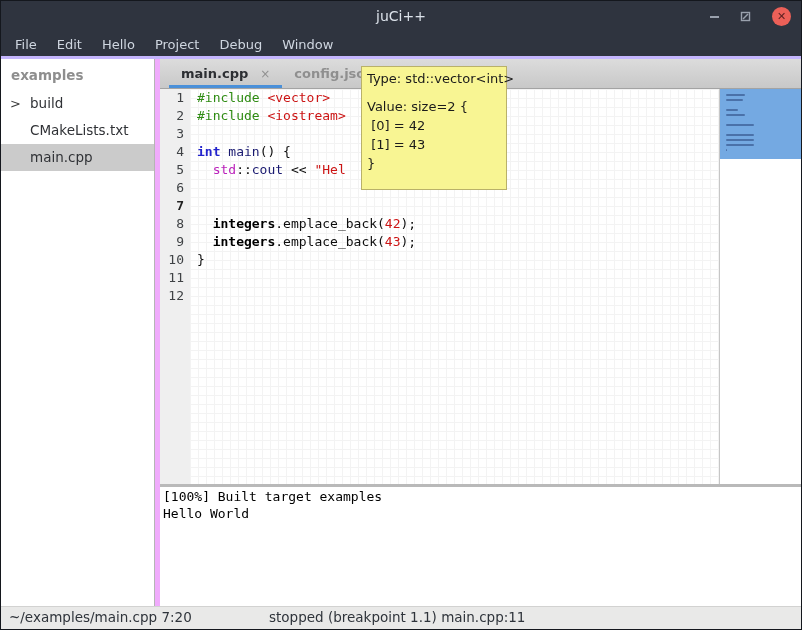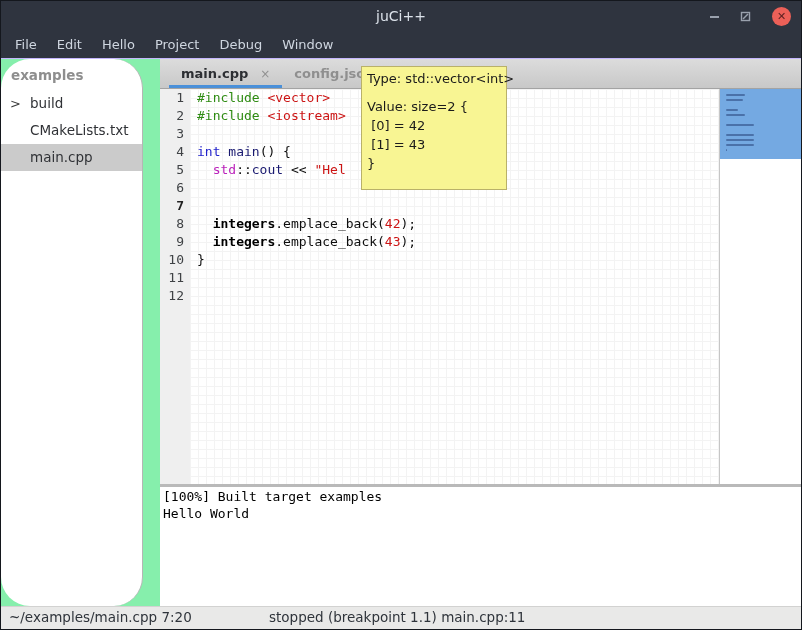--- a/index.html
+++ b/index.html
@@ -1,19 +1,19 @@
 <!DOCTYPE html>
 <html style="--dark-bg: #2f343f; --accent: #4a90d9; --close-red: #ec6058; --tooltip-yellow: #f8f593; --minimap-blue: #74a9e2; --hl-current: #e9e9e9; --hl-debug: #f2e0ee; --c-pp: #2e8b12; --c-red: #cc1414; --c-kw: #2323cc; --c-fn: #191970; --c-ns: #bb22bb;"><head>
 <meta charset="utf-8">
 <style>
   * { margin:0; padding:0; box-sizing:border-box; }
   html,body { background:#444; }
   .window{
     position:relative; width:802px; height:630px;
-    border:1px solid #14171d; background:#86efac; overflow:hidden;
+    border:1px solid #14171d; background:#f0abfc; overflow:hidden;
     font-family:"DejaVu Sans","Liberation Sans",sans-serif;
   }
   
   .titlebar{
     position:absolute; left:0; top:0; width:100%; height:30px;
     background:var(--dark-bg); display:flex; align-items:center; justify-content:center;
   }
   .title{ color:#dce2ea; font-size:14px; }
   .controls{ position:absolute; right:10px; top:0; height:30px; display:flex; align-items:center; gap:21px; }
   .btn-min{ width:9px; height:30px; position:relative; cursor:pointer;}
@@ -22,27 +22,27 @@
   .btn-restore svg{ display:block; }
   .btn-close{
     width:19px; height:19px; border-radius:50%; background:var(--close-red);
     display:flex; align-items:center; justify-content:center; cursor:pointer;
   }
   .btn-close span{ color:#5a1f20; font-size:11px; font-weight:bold; line-height:1; }
   
   .menubar{
     position:absolute; left:0; top:30px; width:100%; height:28px;
     background:var(--dark-bg); display:flex; align-items:flex-start; padding-left:4px;
-    border-bottom:1px solid #c4b5fd;
+    border-bottom:3px solid #c4b5fd;
   }
   .menu-item{ color:#cfd6e0; font-size:13px; padding:0 10px; line-height:27px; cursor:pointer; }
   
   .sidebar{
-    position:absolute; left:0; top:58px; width:142px; bottom:23px;
-    background:#fff; border-right:1px solid #b5b5b5; overflow:hidden;border-radius:29px;
+    position:absolute; left:0; top:58px; width:154px; bottom:23px;
+    background:#fff; border-right:1px solid #b5b5b5; overflow:hidden;
   }
   .side-header{ color:#8e8e8e; font-weight:bold; font-size:13.5px; padding:8px 10px 7px 10px; }
   .tree-item{ position:relative; height:27px; line-height:27px; font-size:13.5px; color:#303236; padding-left:29px; cursor:pointer; }
   .tree-item.selected{ background:#cbcbcb; }
   .chevron{ position:absolute; left:9px; top:0; color:#3a3a3a; font-size:13px; }
   
   .main{ position:absolute; left:159px; top:58px; right:0; bottom:23px; }
   
   .tabbar{
     position:absolute; left:0; top:0; right:0; height:30px;
@@ -67,21 +67,21 @@
     background-image:linear-gradient(to right,#f3f3f3 1px,transparent 1px),
                      linear-gradient(to bottom,#f3f3f3 1px,transparent 1px);
     background-size:8px 9px;
     font-family:"DejaVu Sans Mono","Liberation Mono",monospace; font-size:13px;
   }
   .line{ height:18px; line-height:18px; white-space:pre; padding-left:7px; color:#0d0d0d; }
   .line.current{ background:var(--hl-current); }
   .line.debug{ background:var(--hl-debug); }
   .tok.pp{ color:var(--c-pp); }
   .tok.inc{ color:var(--c-red); }
-  .tok.kw{ color:var(--c-kw); }
+  .tok.kw{ color:var(--c-kw);font-weight:bold; }
   .tok.fn{ color:var(--c-fn); }
   .tok.ns{ color:var(--c-ns); }
   .tok.str{ color:var(--c-red); }
   .tok.num{ color:var(--c-red); }
   .tok.b{ font-weight:bold; color:#000; }
   .caret{ display:inline-block; width:1px; height:14px; background:#000; vertical-align:-2px; }
   
   .minimap{ position:absolute; right:0; top:0; bottom:0; width:82px; background:#fff; border-left:1px solid #c6c6c6; cursor:pointer; }
   .mm-view{ position:absolute; left:0; right:0; top:0; height:70px; background:var(--minimap-blue); padding:5px 0 0 6px; }
   .mm-bar{ height:2px; margin-bottom:3px; background:rgba(25,45,100,0.45); border-radius:1px; }

